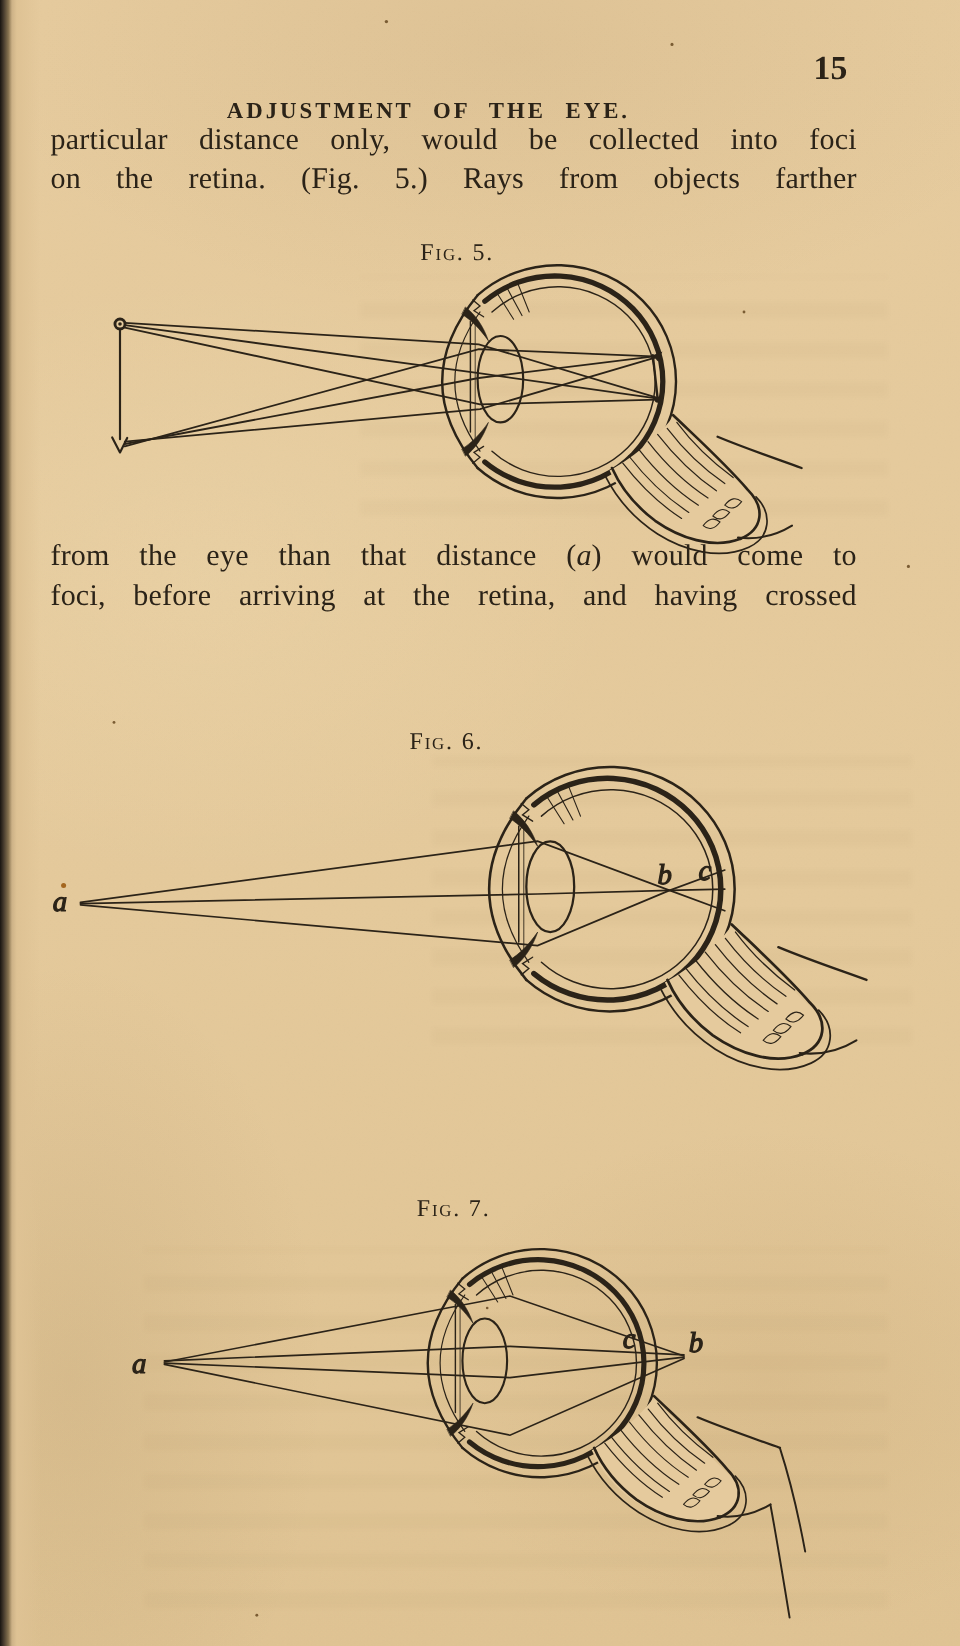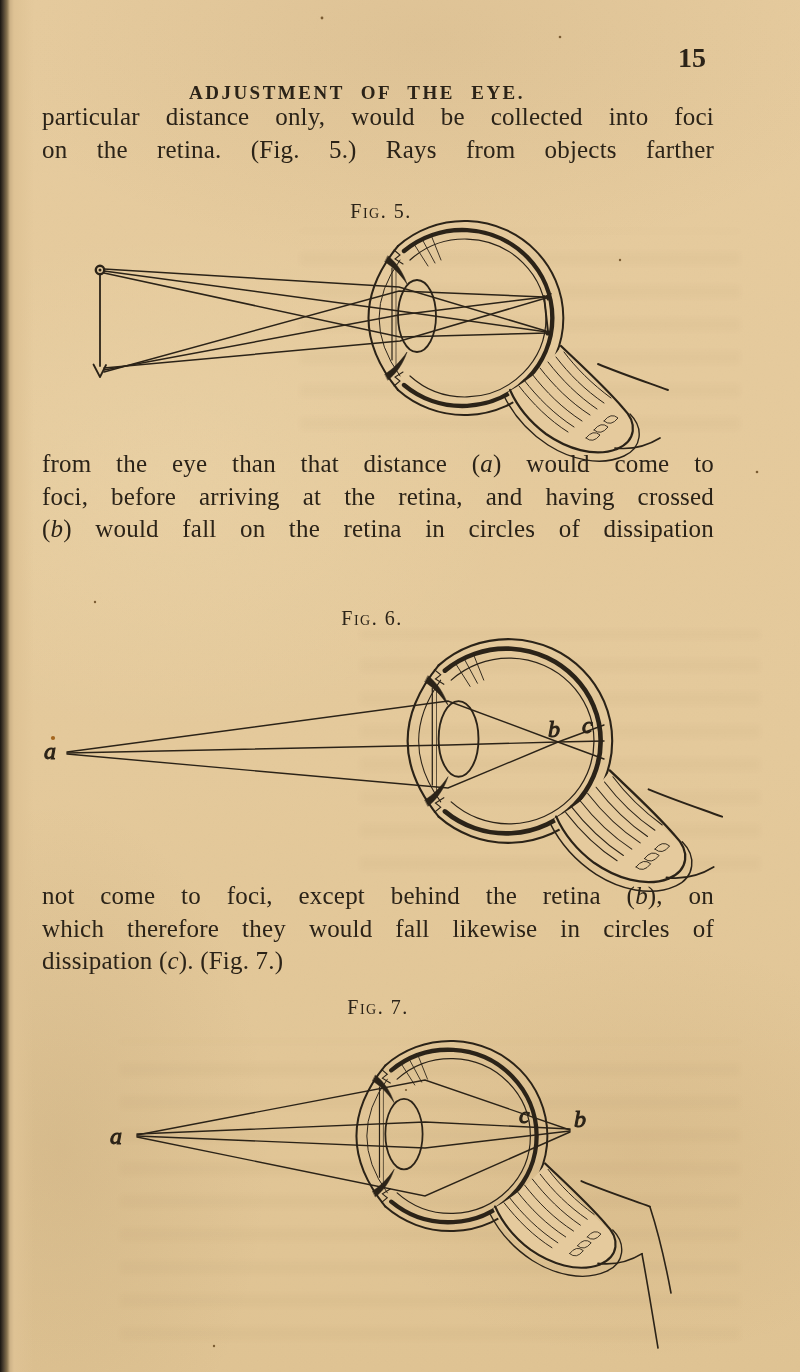--- a/index.html
+++ b/index.html
@@ -183,26 +183,20 @@
   <div class="para p1">
     <div class="tline">particular distance only, would be collected into foci</div>
     <div class="tline">on the retina. (Fig. 5.) Rays from objects farther</div>
   </div>
 
   <div class="fig-caption cap5">Fig. 5.</div>
 
   <div class="para p2">
     <div class="tline">from the eye than that distance (<i>a</i>) would come to</div>
     <div class="tline">foci, before arriving at the retina, and having crossed</div>
-    <div class="tline">(<i>b</i>) would fall on the retina in circles of dissipation</div>
   </div>
 
   <div class="fig-caption cap6">Fig. 6.</div>
 
-  <div class="para p3">
-    <div class="tline">not come to foci, except behind the retina (<i>b</i>), on</div>
-    <div class="tline">which therefore they would fall likewise in circles of</div>
-    <div class="tline short">dissipation (<i>c</i>). (Fig. 7.)</div>
-  </div>
 
   <div class="fig-caption cap7">Fig. 7.</div>
 
 </div>
 
 </body></html>

